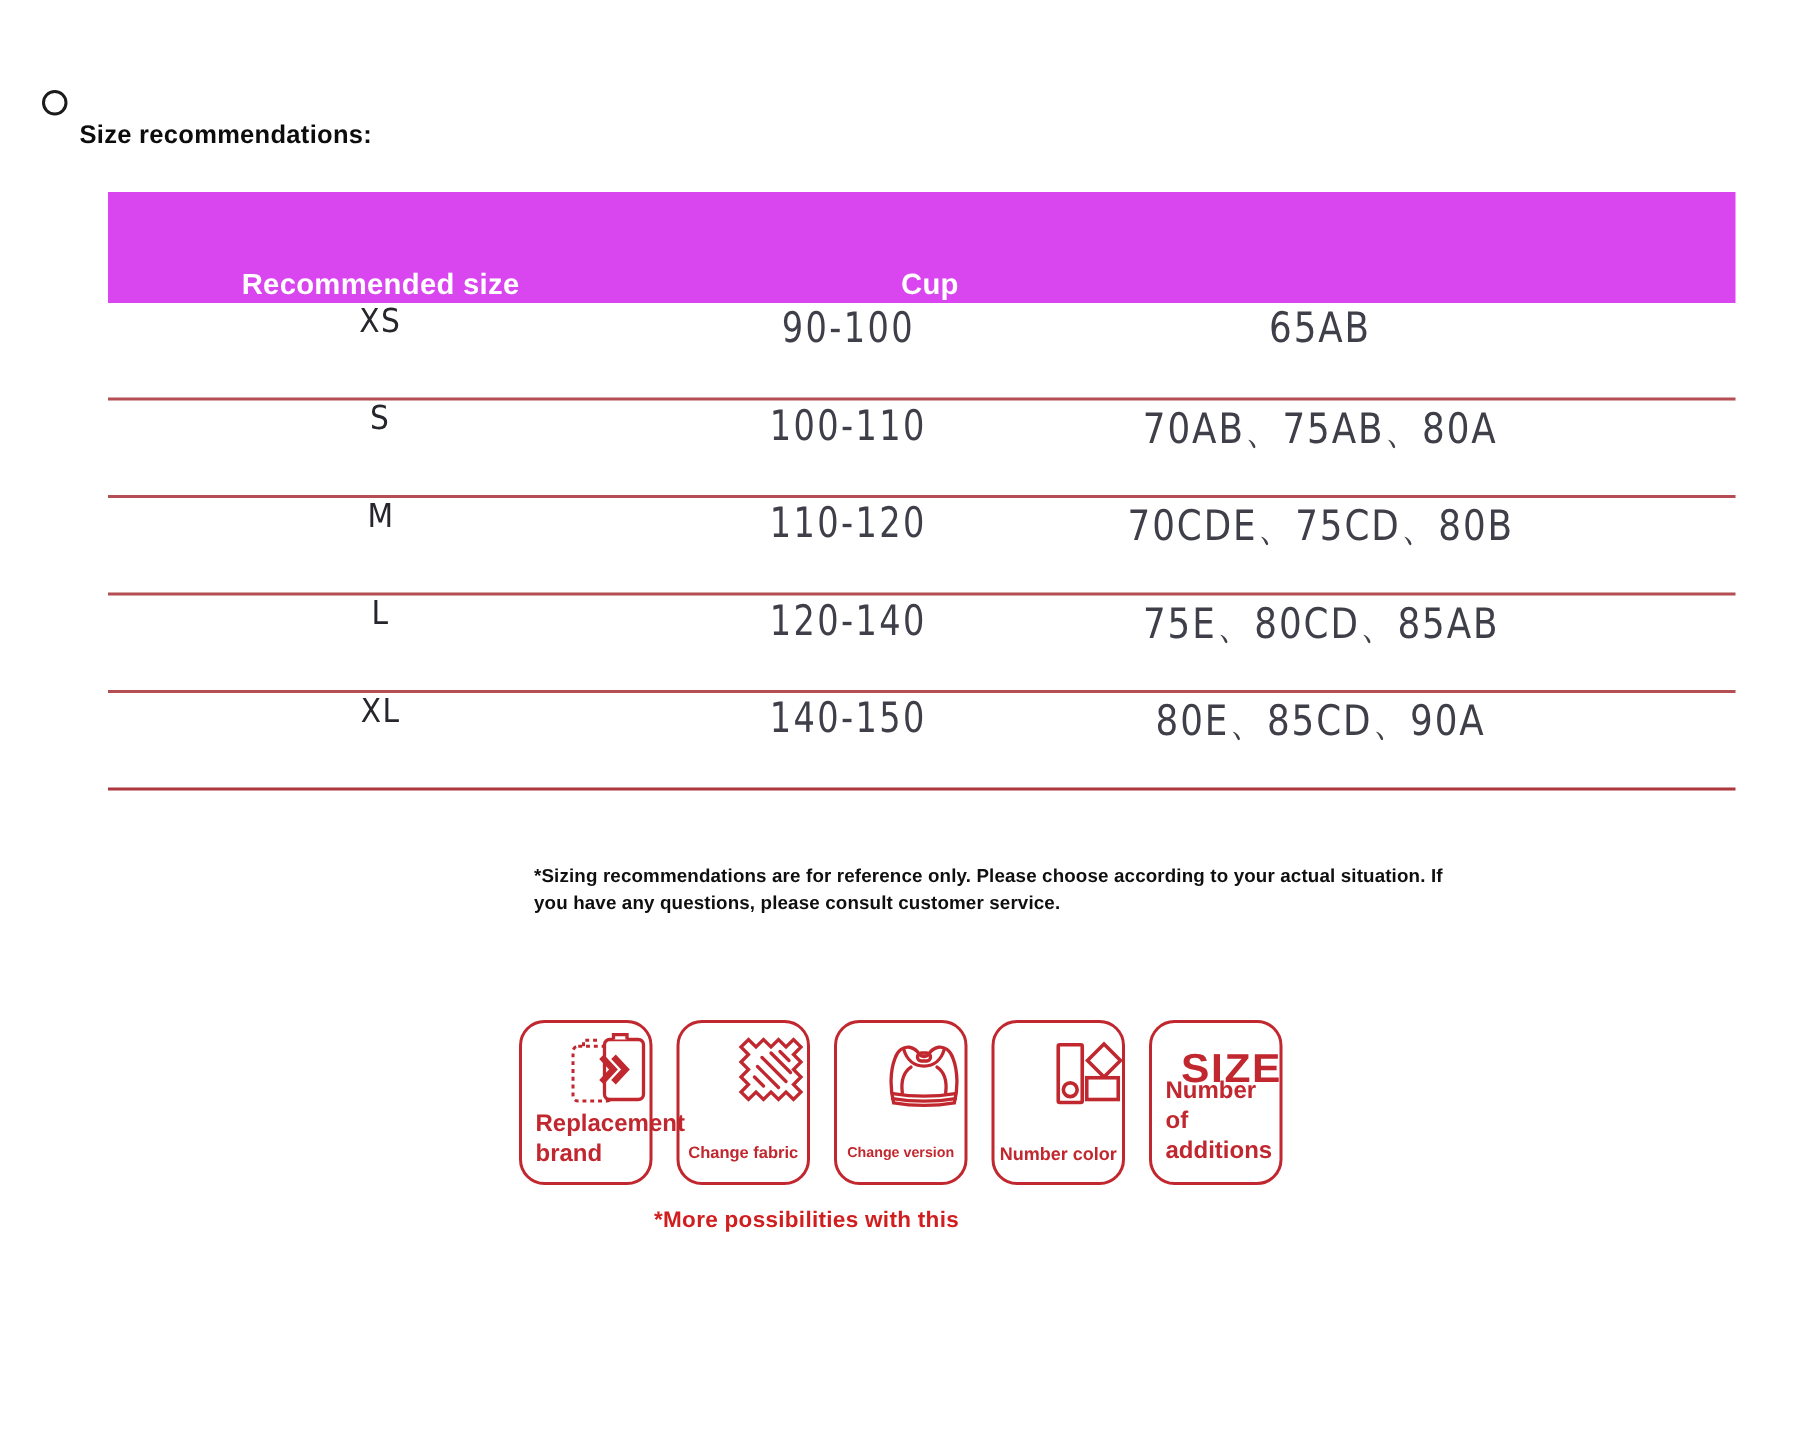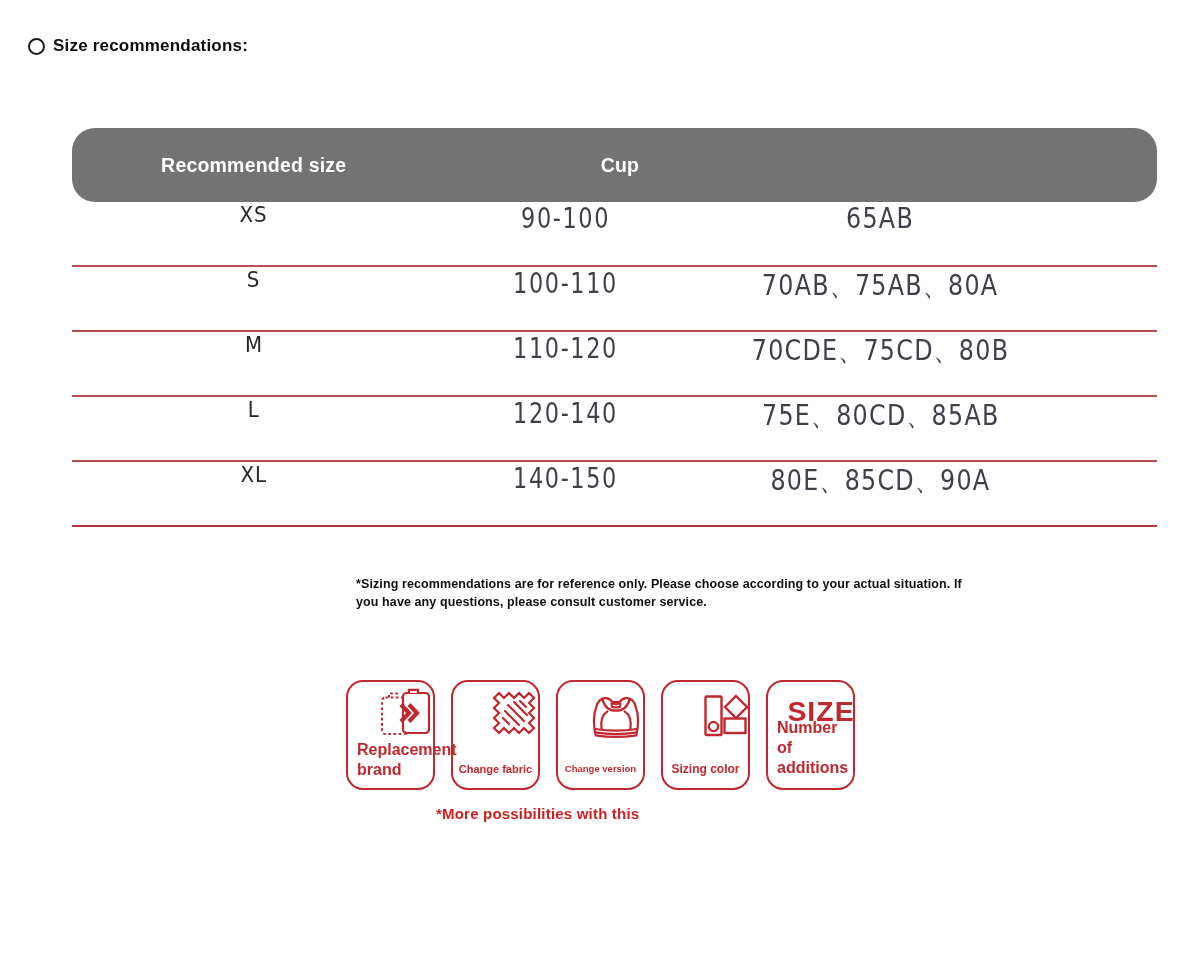--- a/index.html
+++ b/index.html
@@ -8,26 +8,26 @@
     position:relative; width:1200px; height:964px; background:#ffffff;
     font-family:"Liberation Sans", sans-serif; overflow:hidden;
   }
 
   
   .title-row { position:absolute; left:28px; top:36px; display:flex; align-items:center; }
   .ring {
     width:17px; height:17px; border:2.2px solid #1b1b1b; border-radius:50%;
     margin-right:8px; flex:0 0 auto;
   }
-  .page-title { font-size:17px; font-weight:bold; color:#0d0d0d; letter-spacing:0.2px; }
+  .page-title { font-size:17px; font-weight:bold; color:#0d0d0d; letter-spacing:0.2px;margin-top:44px; }
 
   
   .size-table { position:absolute; left:72px; top:128px; width:1085px; }
   .thead {
-    display:flex; align-items:center; height:74px; background:#737373;border-radius:23px;
+    display:flex; align-items:flex-end; height:74px; background:#d946ef;
   }
   .th { color:#ffffff; font-weight:bold; font-size:19.5px; text-align:center; letter-spacing:0.2px; }
   .c1 { width:33.5%; } .c2 { width:24%; } .c3 { width:34%; }
   .tr {
     display:flex; align-items:flex-start; height:65px;
     border-bottom:2px solid #B44E52;
   }
   .tr:last-child { border-bottom:2px solid #AC373C; }
   .td { text-align:center; font-family:"DejaVu Sans", sans-serif; }
   .cond { display:inline-block; transform:scaleX(0.8); transform-origin:center; white-space:nowrap; }
@@ -165,21 +165,21 @@
 
     <div class="feature f4">
       <div class="icon-wrap4">
         <svg width="46" height="44" viewBox="0 0 46 44" fill="none" stroke="#C1272E" stroke-width="2.4">
           <rect x="3.5" y="2.5" width="16" height="38.5" rx="1"></rect>
           <circle cx="11.5" cy="32.5" r="4.6"></circle>
           <polygon points="34,2 45,13 34,24 23,13" fill="#ffffff"></polygon>
           <rect x="22.5" y="24.5" width="21" height="14.5" fill="#ffffff"></rect>
         </svg>
       </div>
-      <div class="flabel mid">Sizing color</div>
+      <div class="flabel mid">Number color</div>
     </div>
 
     <div class="feature f5">
       <div>
         <div class="size-word">SIZE</div>
       </div>
       <div class="flabel corner">Number of additions</div>
     </div>
 
   </div>

